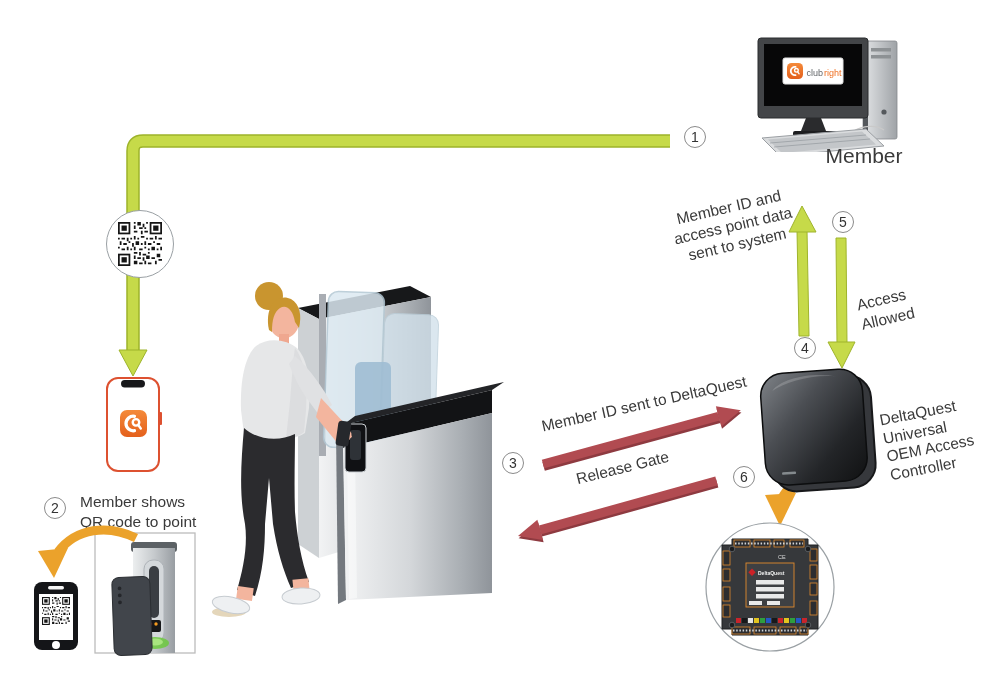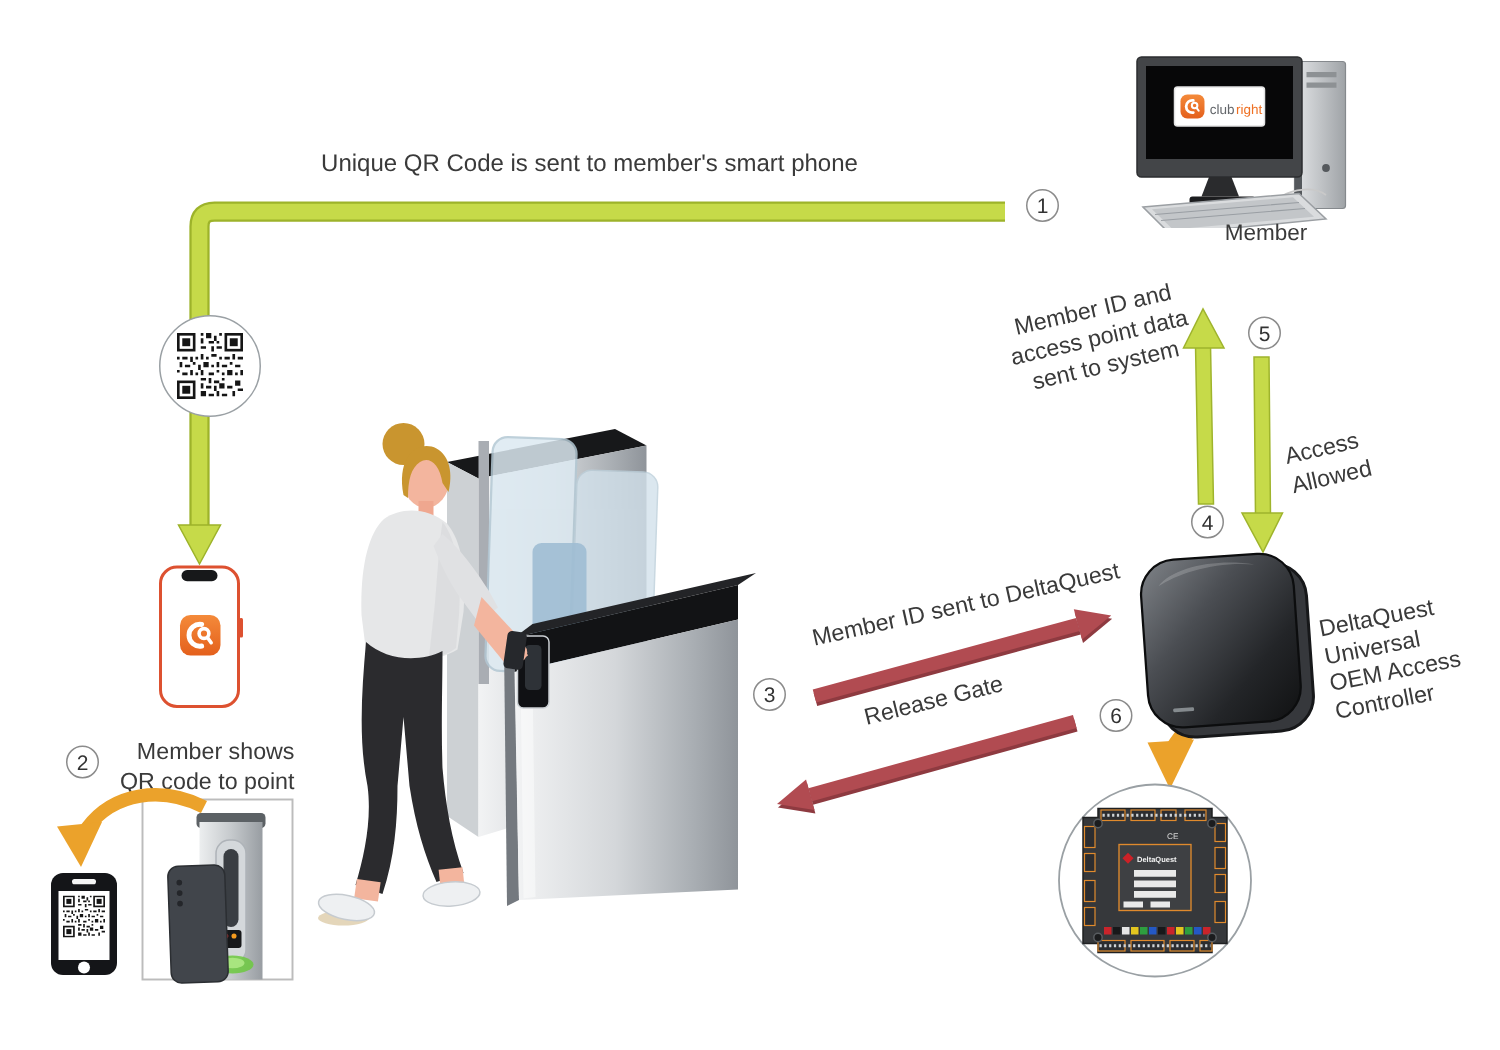--- a/index.html
+++ b/index.html
@@ -113,21 +113,20 @@
           <rect x="23" y="-4.5" width="183" height="9"></rect>
       </g>
     </g>
 
     <g>
       <path d="M814,464 C798,479 789,489 783,499" fill="none" stroke="#eba22b" stroke-width="12"></path>
       <polygon points="765,495 796,493 780,526" fill="#eba22b"></polygon>
     </g>
   </svg>
 
-  <div class="abs lbl center" style="left:158px;top:100px;width:470px;font-size:16px;">Unique QR Code is sent to member's smart phone</div>
 
   <svg class="abs" style="left:750px;top:30px" width="160" height="122" viewBox="0 0 160 122">
     <rect x="113" y="11" width="34" height="98" rx="2" fill="url(#towerGrad)" stroke="#85898d" stroke-width="0.8"></rect>
     <rect x="113" y="11" width="5" height="98" fill="#54585c"></rect>
     <rect x="121" y="18" width="20" height="3.5" fill="#8d9194"></rect>
     <rect x="121" y="25" width="20" height="3.5" fill="#8d9194"></rect>
     <circle cx="134" cy="82" r="2.6" fill="#55595d"></circle>
     <path d="M134,100 C126,94 112,96 104,101" fill="none" stroke="#c9c9c9" stroke-width="1.2"></path>
     <rect x="8" y="8" width="110" height="80" rx="3" fill="#434548" stroke="#2b2d2f"></rect>
     <rect x="14" y="14" width="98" height="62" fill="#070708"></rect>
@@ -139,21 +138,21 @@
       <text x="74" y="46" font-family="Liberation Sans, sans-serif" font-size="9" fill="#ef7023">right</text>
     </g>
     <path d="M56,88 h15 l5,13 h-25 z" fill="#2a2b2d"></path>
     <rect x="43" y="101" width="44" height="5.5" rx="2" fill="#1c1d1f"></rect>
     <g>
       <path d="M12,108 L116,99 L134,116 L30,126 Z" fill="#dadcde" stroke="#9b9fa3" stroke-width="1"></path>
       <path d="M18,109.5 L112,101.5 L126,114.5 L32,123 Z" fill="#c3c6c9"></path>
       <path d="M20,113 L116,105 M24,117 L120,109" stroke="#999ea3" stroke-width="0.8" fill="none"></path>
     </g>
   </svg>
-  <div class="abs lbl center" style="left:749px;top:147px;width:190px;font-size:15px;line-height:18px;">
+  <div class="abs lbl center" style="left:769px;top:147px;width:190px;font-size:21px;line-height:18px;">
     <span class="line">Member</span>
   </div>
 
   <div class="abs" style="left:106px;top:210px;width:68px;height:68px;border:1.5px solid #9aa0a4;border-radius:50%;
        background:#fff;box-sizing:border-box;display:flex;align-items:center;justify-content:center;">
     <svg width="44" height="44" viewBox="0 0 25 25">
         <use href="#qr"></use>
       </svg>
   </div>
 
@@ -207,21 +206,21 @@
       <circle cx="150" cy="173" r="6.5" fill="#f3b59e"></circle>
       <path d="M49,166 C46,200 44,232 50,262 C53,284 48,308 42,328 L60,334 C68,310 70,286 70,262 L74,216 78,262 C82,288 88,308 96,326 L114,320 C106,298 102,274 100,250 C99,222 100,194 100,172 C84,180 62,178 49,166 Z" fill="#2b2b2e"></path>
       <rect x="42" y="325" width="16" height="13" fill="#f3b59e" transform="rotate(8 50 331)"></rect>
       <rect x="98" y="317" width="16" height="13" fill="#f3b59e" transform="rotate(-6 106 323)"></rect>
       <ellipse cx="36" cy="343" rx="19" ry="8" fill="#eef0f2" stroke="#c6cbd0" transform="rotate(12 36 343)"></ellipse>
       <ellipse cx="106" cy="334" rx="19" ry="8" fill="#eef0f2" stroke="#c6cbd0" transform="rotate(-4 106 334)"></ellipse>
       <rect x="142" y="159" width="13" height="25" rx="3" fill="#26282c" transform="rotate(8 148 171)"></rect>
     </g>
   </svg>
 
-  <div class="abs lbl" style="left:80px;top:492px;font-size:15.5px;line-height:20px;text-align:right;">
+  <div class="abs lbl" style="left:80px;top:492px;font-size:15.5px;line-height:20px;">
     <span class="line">Member shows</span>
     <span class="line">QR code to point</span>
   </div>
 
   <svg class="abs" style="left:18px;top:524px" width="195" height="152" viewBox="0 0 195 152">
     <rect x="77" y="9" width="100" height="120" fill="#ffffff" stroke="#bcbcbc" stroke-width="1.3"></rect>
 
     <g>
       <rect x="113" y="18" width="46" height="10" rx="3" fill="#5c6165"></rect>
       <rect x="115" y="24" width="42" height="105" fill="url(#metalV)"></rect>

